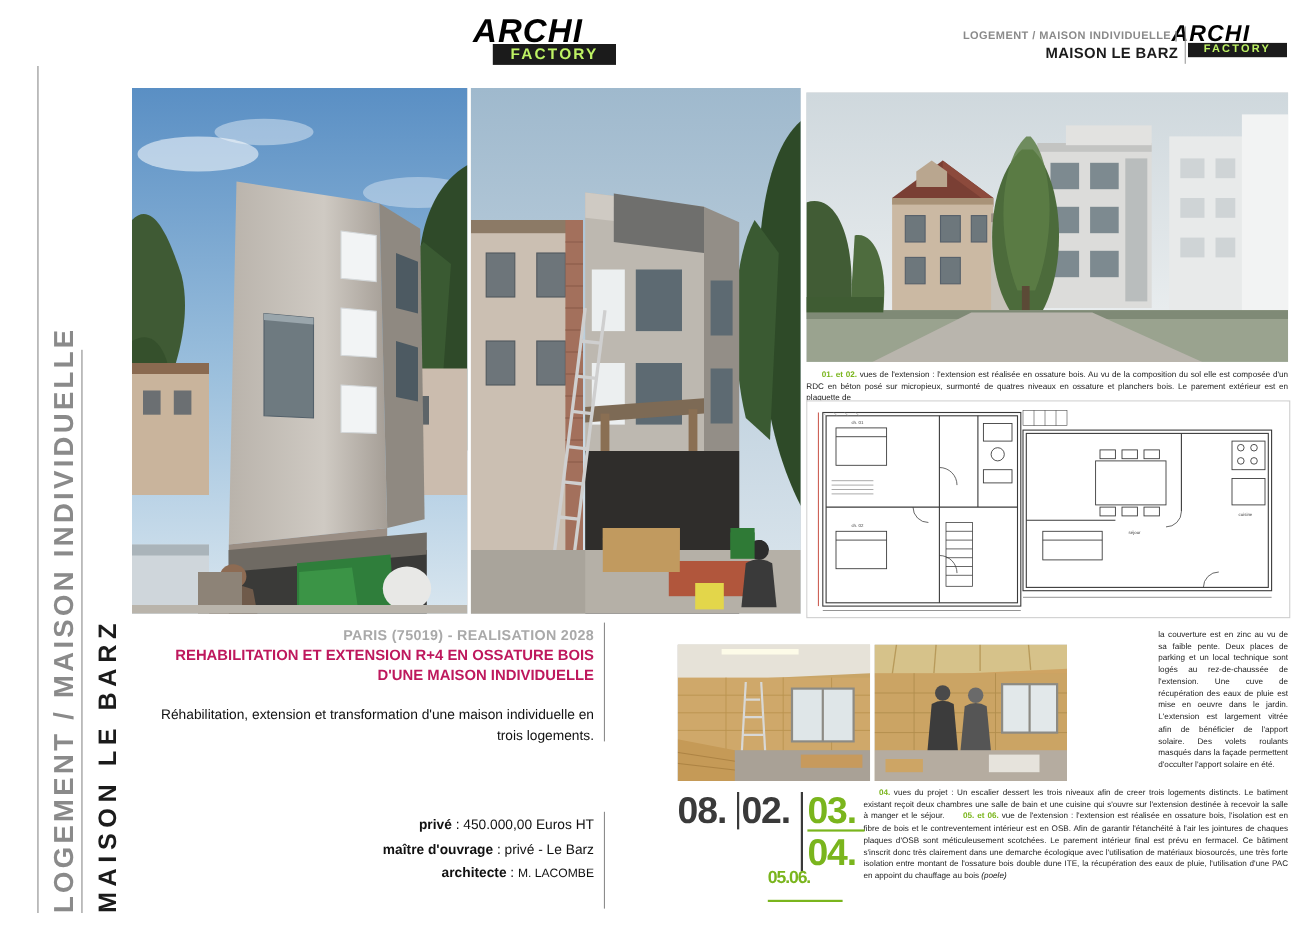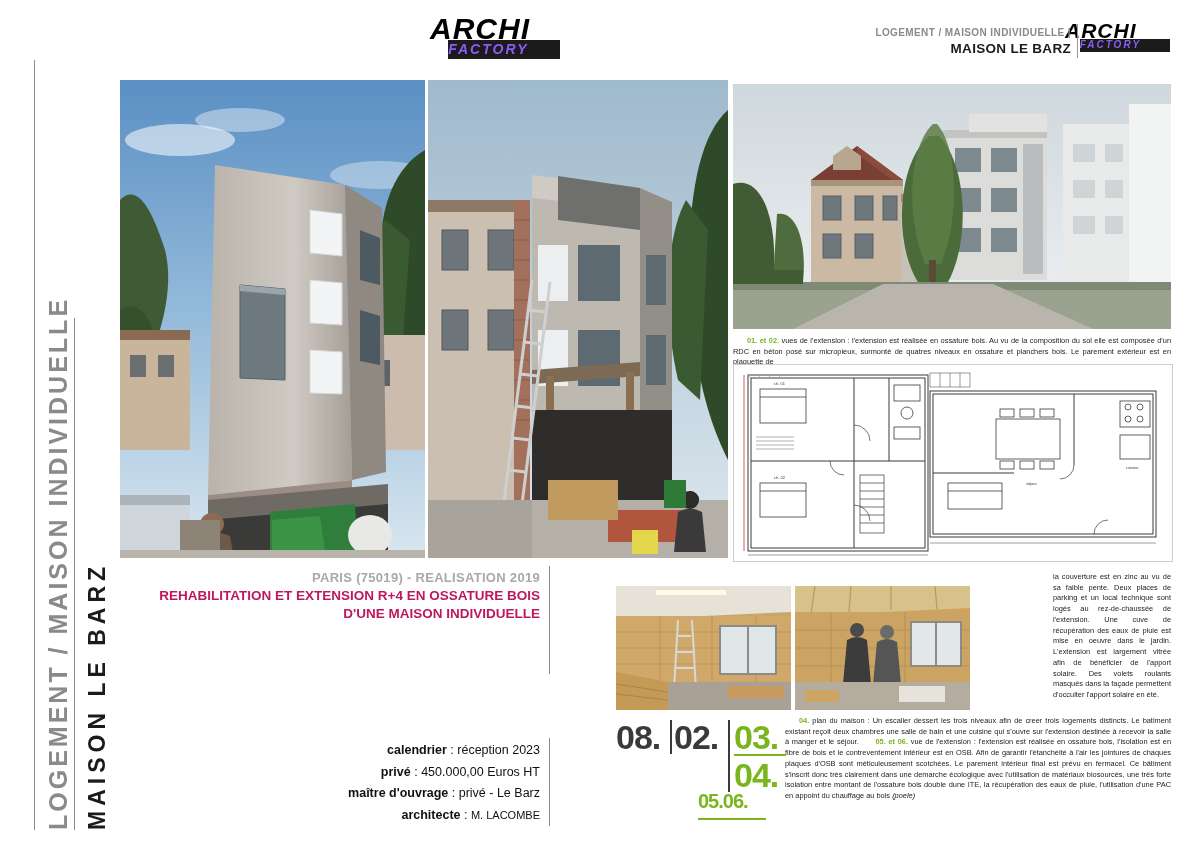--- a/index.html
+++ b/index.html
@@ -18,22 +18,22 @@
     position:absolute;left:1065px;top:20px;width:105px;height:36px;
   }
   .logo-box{position:relative;width:100%;height:100%;}
   .logo-archi{
     position:absolute;left:0;top:0;width:100%;
     font-weight:bold;font-style:italic;letter-spacing:1px;
     color:#000000;line-height:1;
   }
   .logo-factory{
     position:absolute;left:14%;width:86%;
-    background:#1b1b1b;color:#8b5cf6;font-style:italic;font-weight:bold;
-    text-align:left;letter-spacing:2px;line-height:1;
+    background:#1b1b1b;color:#bef264;font-weight:bold;
+    text-align:center;letter-spacing:2px;line-height:1;
   }
   .logo-center .logo-archi{font-size:30px;}
   .logo-center .logo-factory{top:26px;font-size:14px;padding:2px 0 3px 0;}
   .logo-right .logo-archi{font-size:21px;}
   .logo-right .logo-factory{top:19px;font-size:10px;padding:1px 0 2px 0;}
 
   .header-titles{
     position:absolute;right:120px;top:26px;text-align:right;
     line-height:1.35;
   }
@@ -595,49 +595,46 @@
       <rect x="10" y="104" width="34" height="12" fill="#cda565"></rect>
     </svg>
   </div>
 
   <div class="cap" id="capright">
     <span>la couverture est en zinc au vu de sa faible pente. Deux places de parking et un local technique sont logés au rez-de-chaussée de l'extension. Une cuve de récupération des eaux de pluie est mise en oeuvre dans le jardin. L'extension est largement vitrée afin de bénéficier de l'apport solaire. Des volets roulants masqués dans la façade permettent d'occulter l'apport solaire en été.</span>
   </div>
 
   <div class="cap" id="capbottom">
     <span class="num">04.</span>
-    <b>plan du maison</b><span> : Un escalier dessert les trois niveaux afin de creer trois logements distincts.  Le batiment existant reçoit deux chambres une salle de bain et une cuisine qui s'ouvre sur l'extension destinée à recevoir la salle à manger et le séjour.</span>
+    <b>vues du projet</b><span> : Un escalier dessert les trois niveaux afin de creer trois logements distincts.  Le batiment existant reçoit deux chambres une salle de bain et une cuisine qui s'ouvre sur l'extension destinée à recevoir la salle à manger et le séjour.</span>
     <span class="num">05. et 06.</span>
     <b>vue de l'extension</b><span> : l'extension est réalisée en ossature bois, l'isolation est en fibre de bois et le contreventement intérieur est en OSB. Afin de garantir l'étanchéité à l'air les jointures de chaques plaques d'OSB sont méticuleusement scotchées. Le parement intérieur final est prévu en fermacel. Ce bâtiment s'inscrit donc très clairement dans une demarche écologique avec l'utilisation de matériaux biosourcés, une très forte isolation entre montant de l'ossature bois double dune ITE, la récupération des eaux de pluie, l'utilisation d'une PAC en appoint du chauffage au bois </span><i>(poele)</i>
   </div>
 
   <div class="bignums">
     <div class="bn dark" style="left:0;top:0;">08.</div>
     <div class="bn-bar" style="left:54px;top:2px;height:34px;"></div>
     <div class="bn dark" style="left:58px;top:0;">02.</div>
     <div class="bn-bar" style="left:112px;top:2px;height:72px;"></div>
     <div class="bn green" style="left:118px;top:0;">03.</div>
     <div class="bn-ul" style="left:118px;top:36px;width:52px;"></div>
     <div class="bn green" style="left:118px;top:38px;">04.</div>
-    <div class="bn green" style="left:82px;top:72px;font-size:20px;">05.06.</div>
+    <div class="bn green" style="left:82px;top:72px;font-size:16px;">05.06.</div>
     <div class="bn-ul" style="left:82px;top:100px;width:68px;"></div>
   </div>
 
   <div class="proj-rule-v"></div>
   <div class="proj">
-    <div class="loc">PARIS (75019) - REALISATION 2019</div>
+    <div class="loc">PARIS (75019) - REALISATION 2028</div>
     <div class="t1">REHABILITATION ET EXTENSION R+4 EN OSSATURE BOIS D'UNE MAISON INDIVIDUELLE</div>
+    <div class="desc">Réhabilitation, extension et transformation d'une maison individuelle en trois logements.</div>
   </div>
 
   <div class="meta-rule-v"></div>
   <div class="meta">
-    <div>
-      <b>calendrier</b> :
-      <span>réception 2023</span>
-    </div>
     <div>
       <b>privé</b> :
       <span>450.000,00 Euros HT</span>
     </div>
     <div>
       <b>maître d'ouvrage</b> :
       <span>privé - Le Barz</span>
     </div>
     <div>
       <b>architecte</b> :

